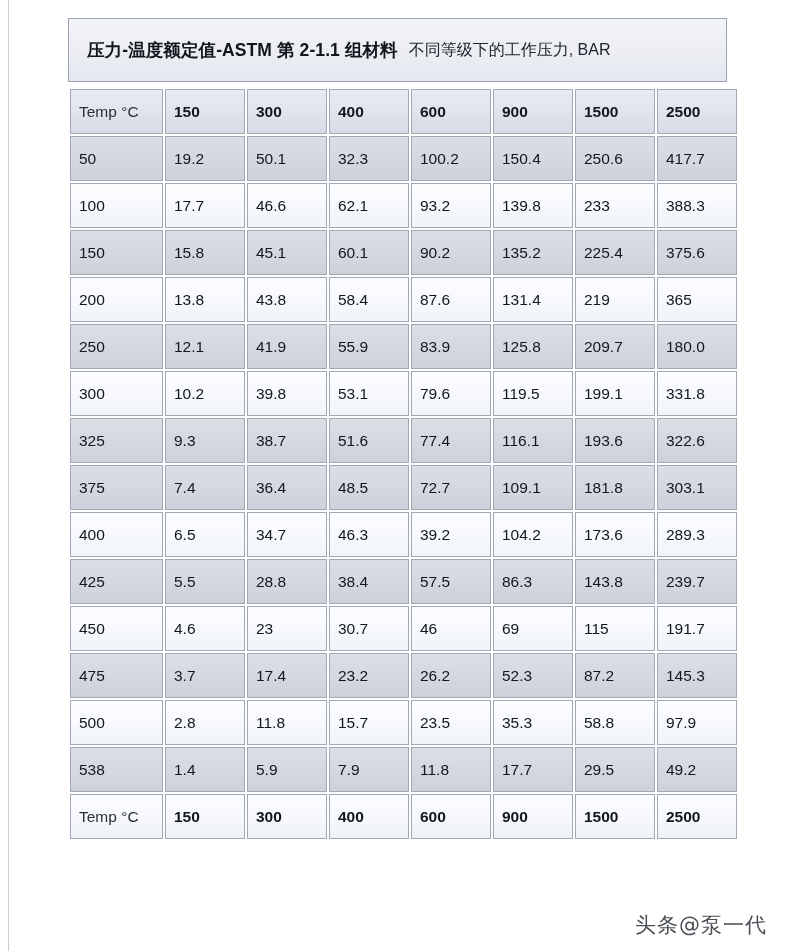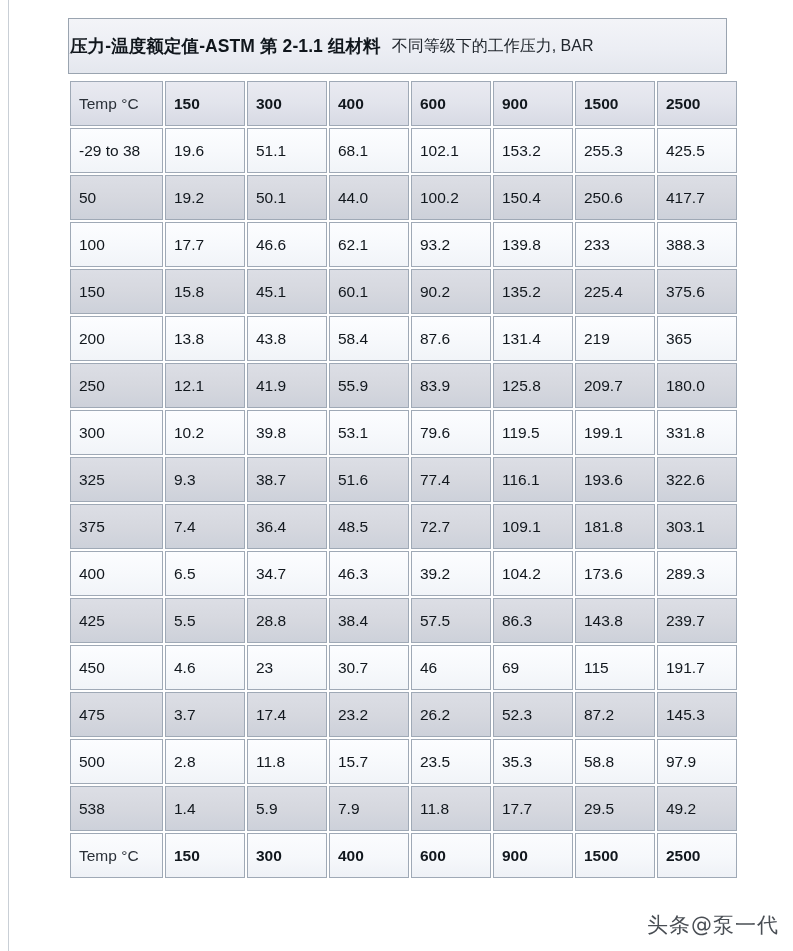--- a/index.html
+++ b/index.html
@@ -29,26 +29,26 @@
     position: absolute;
     left: 68px;
     top: 18px;
     width: 659px;
   }
 
   
   #title-band {
     box-sizing: border-box;
     width: 100%;
-    height: 56px;
+    height: 64px;
     border: 1px solid #9aa4b0;
     background: linear-gradient(to bottom, #f3f4f8 0%, #eceef4 55%, #e4e7ee 100%);
     display: flex;
     align-items: center;
-    padding-left: 1px;
+    padding-left: 18px;
     white-space: nowrap;
     overflow: hidden;
   }
   #title-band .t-strong {
     font-size: 17.5px;
     font-weight: bold;
     color: #10161c;
     letter-spacing: .1px;
   }
   #title-band .t-sub {
@@ -103,21 +103,21 @@
   tr.light td {
     background: linear-gradient(to bottom, #fcfdff 0%, #f7f9fc 50%, #f1f4f8 100%);
   }
   tr.dark td {
     background: linear-gradient(to bottom, #dcdee5 0%, #d6d8df 50%, #cdd1da 100%);
   }
 
   
   #watermark {
     position: absolute;
-    right: 14px;
+    right: 26px;
     bottom: 12px;
     font-size: 21px;
     color: #3a3f46;
     letter-spacing: 1px;
     opacity: .92;
     white-space: nowrap;
     font-family: "DejaVu Sans", sans-serif;
   }
 </style>
 </head>
@@ -147,35 +147,25 @@
         <tr class="hdr">
           <td class="temp">Temp °C</td>
           <td>150</td>
           <td>300</td>
           <td>400</td>
           <td>600</td>
           <td>900</td>
           <td>1500</td>
           <td>2500</td>
         </tr>
-        <tr class="light">
-          <td class="temp">-29 to 38</td>
-          <td>19.6</td>
-          <td>51.1</td>
-          <td>68.1</td>
-          <td>102.1</td>
-          <td>153.2</td>
-          <td>255.3</td>
-          <td>425.5</td>
-        </tr>
         <tr class="dark">
           <td class="temp">50</td>
           <td>19.2</td>
           <td>50.1</td>
-          <td>44.0</td>
+          <td>32.3</td>
           <td>100.2</td>
           <td>150.4</td>
           <td>250.6</td>
           <td>417.7</td>
         </tr>
         <tr class="light">
           <td class="temp">100</td>
           <td>17.7</td>
           <td>46.6</td>
           <td>62.1</td>

